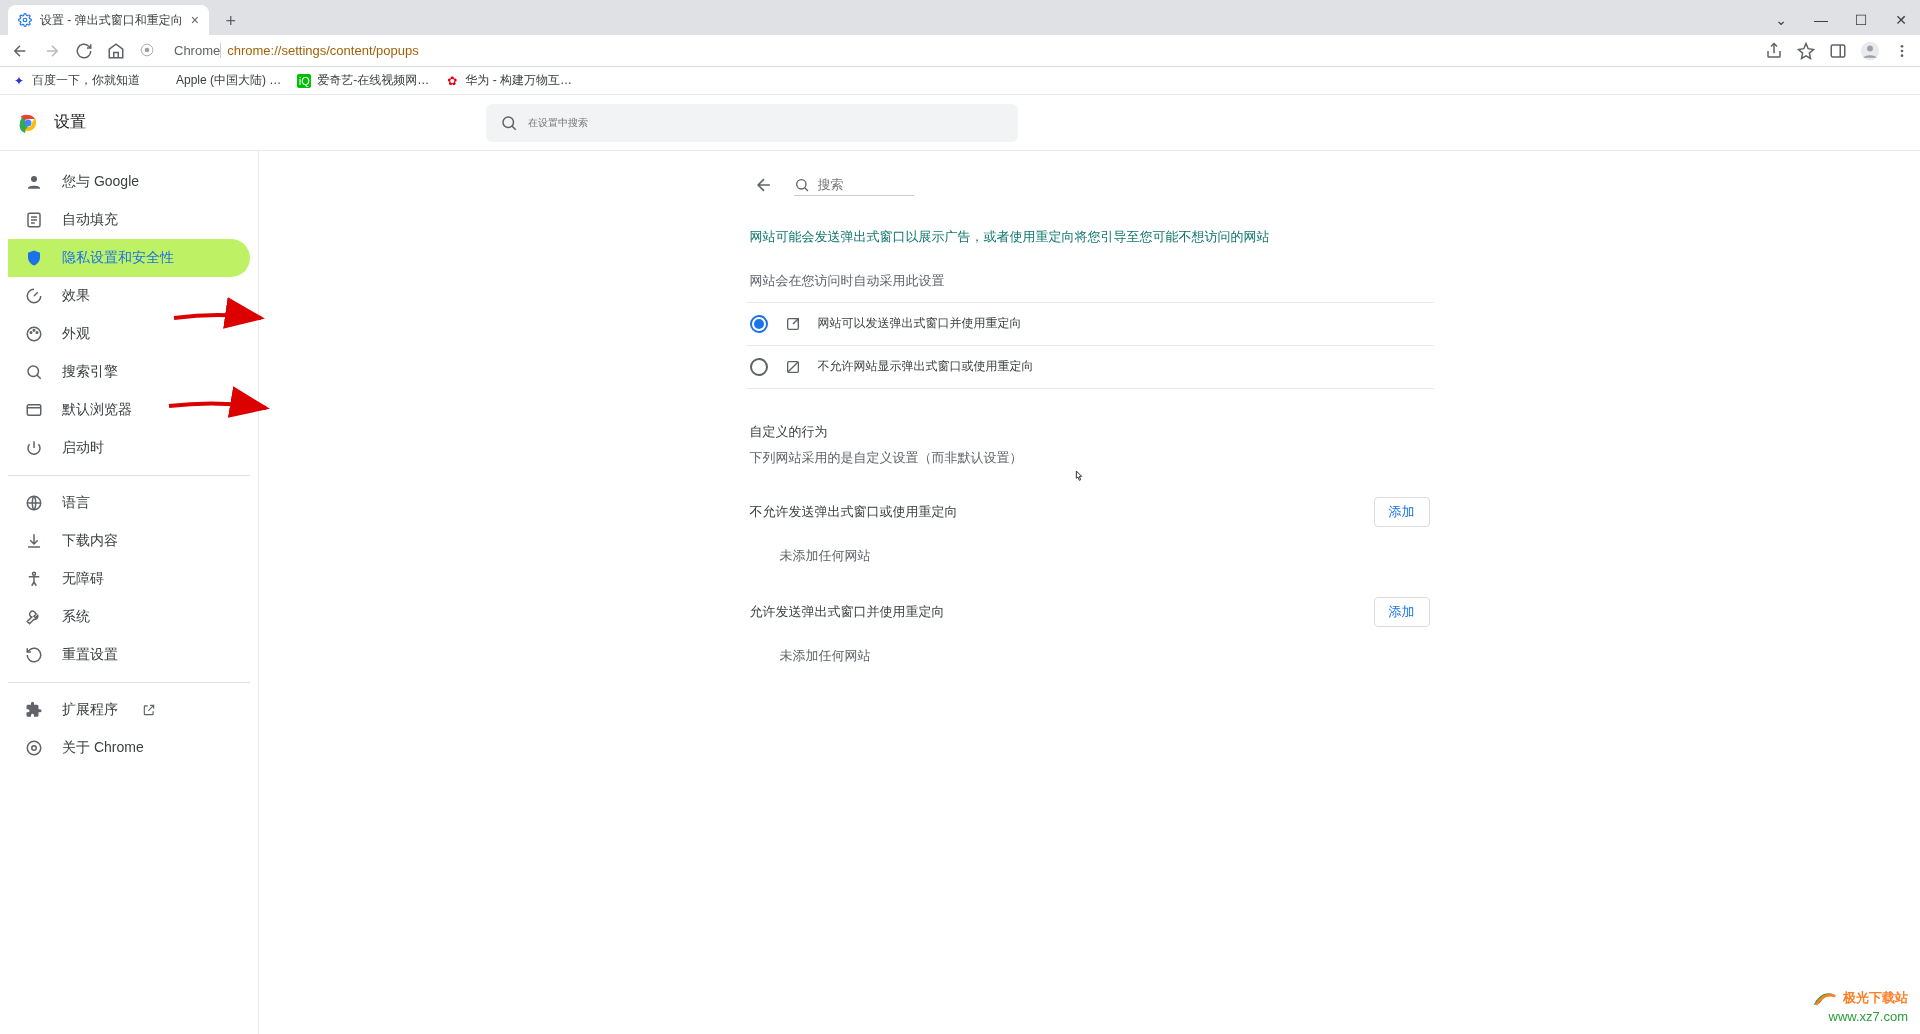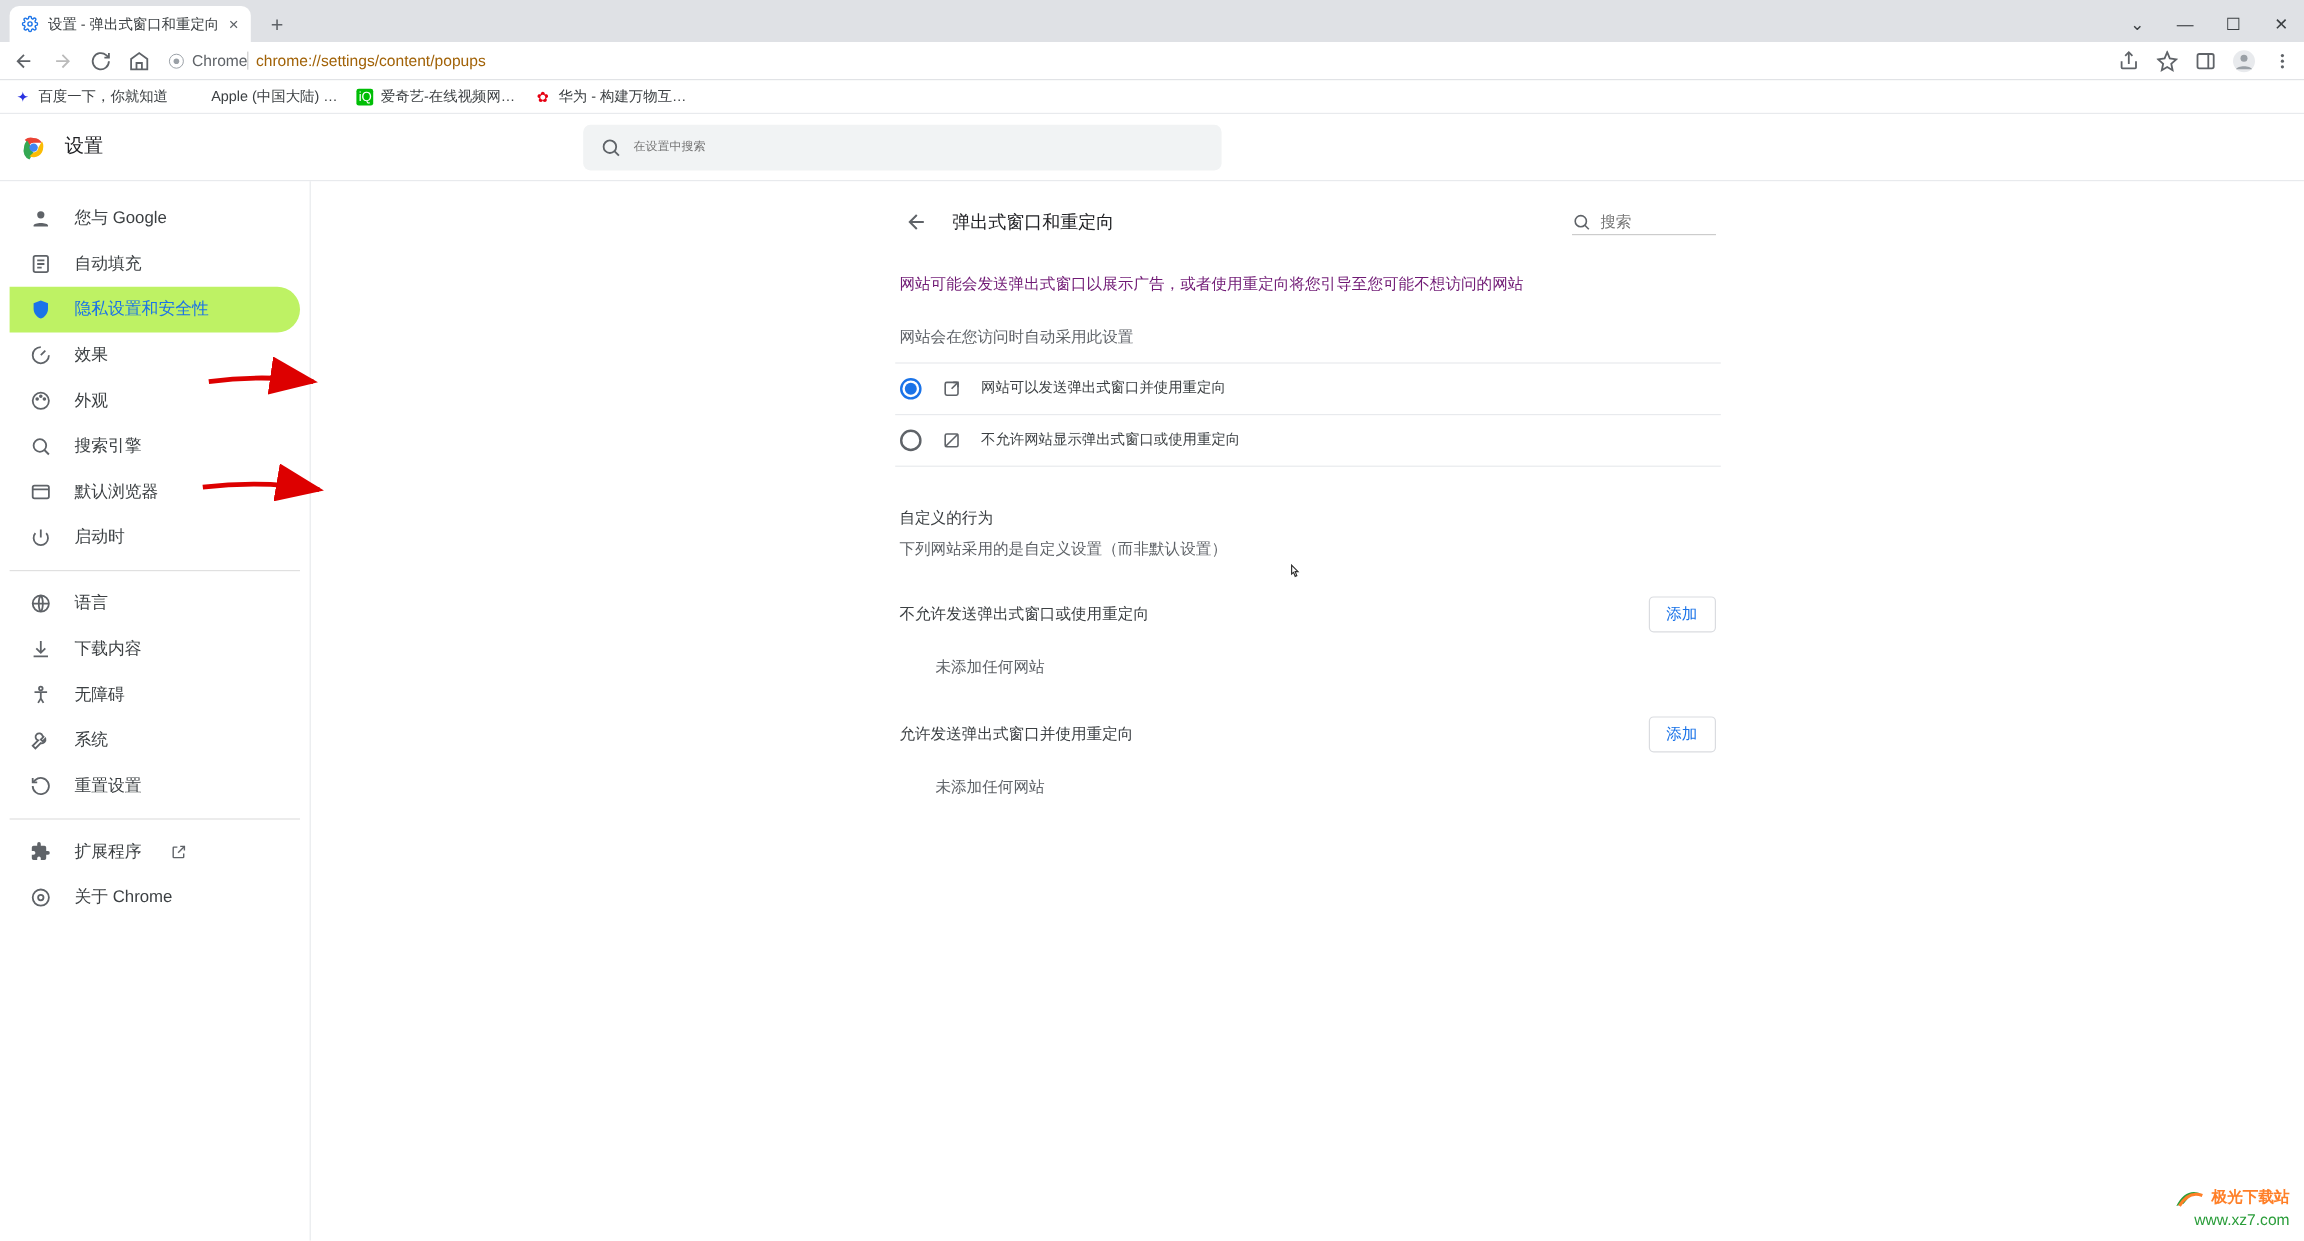--- a/index.html
+++ b/index.html
@@ -12,21 +12,21 @@
 .tab .close { margin-left: auto; color: #5f6368; font-size: 14px; cursor: pointer; }
 .new-tab { width: 28px; height: 28px; display:flex; align-items:center; justify-content:center; color:#5f6368; font-size:18px; margin-left:8px; }
 .window-controls { margin-left:auto; display:flex; gap:2px; }
 .window-controls .wc { width: 38px; height: 30px; display:flex; align-items:center; justify-content:center; font-size:14px; color:#3c4043; }
 
 
 .toolbar { height: 32px; background:#fff; border-bottom:1px solid #dadce0; display:flex; align-items:center; padding:0 8px; gap:8px; }
 .nav-btn { width:24px; height:24px; display:flex; align-items:center; justify-content:center; color:#5f6368; }
 .nav-btn.disabled { color:#bbb; }
 .url-box { flex:0 0 auto; display:flex; align-items:center; gap:6px; font-size:13px; color:#5f6368; margin-left:4px;}
-.url-chip { display:flex; align-items:flex-end; gap:6px; border-right:1px solid #ccc; }
+.url-chip { display:flex; align-items:flex-start; gap:20px; border-right:1px solid #ccc; }
 .url-text { color:#a16207; }
 .right-icons { margin-left:auto; display:flex; gap:12px; align-items:center;}
 .ricon { width:20px; height:20px; color:#5f6368; display:flex;align-items:center;justify-content:center;}
 
 
 .bookmarks { height: 28px; background:#fff; border-bottom:1px solid #e8eaed; display:flex; align-items:center; padding:0 12px; gap:16px; font-size:12px; color:#3c4043;}
 .bm { display:flex; align-items:center; gap:6px; }
 .bm .ico { width:14px; height:14px; display:flex;align-items:center;justify-content:center;}
 
 
@@ -48,21 +48,21 @@
 
 .content-wrap { flex:1; display:flex; justify-content:center; border-left:1px solid #e8eaed; position:relative;}
 .content { width: 688px; padding-top:12px; }
 .content-header { display:flex; align-items:center; padding:8px 4px 16px; gap:16px;}
 .back-btn { width:28px; height:28px; display:flex;align-items:center;justify-content:center; color:#5f6368; border-radius:50%;}
 .content-title { font-size:15px; color:#202124; flex:1;}
 .content-search { display:flex; align-items:center; gap:8px; border-bottom:1px solid #ccc; padding:2px 4px 2px 0; width:120px;}
 .content-search input { border:none; outline:none; font-size:13px; width:90px;}
 .content-search .sicon { color:#5f6368; font-size:16px;}
 
-.desc { font-size:13px; color:#701a75; padding: 12px 4px 20px; line-height:1.6;}
+.desc { font-size:13px; color:#0f766e; padding: 12px 4px 20px; line-height:1.6;}
 .section-title { font-size:13px; color:#3c4043; font-weight:500; padding:10px 4px 4px;}
 .section-sub { font-size:13px; color:#5f6368; padding:4px 4px 12px;}
 
 .radio-row { display:flex; align-items:center; gap:16px; padding:12px 4px; border-top:1px solid #e8eaed; font-size:12px; color:#3c4043;}
 .radio-row:first-of-type { border-top:1px solid #e8eaed;}
 .radio { width:18px; height:18px; border:2px solid #5f6368; border-radius:50%; display:flex;align-items:center;justify-content:center;}
 .radio.checked { border-color:#1a73e8;}
 .radio.checked::after { content:""; width:10px; height:10px; background:#1a73e8; border-radius:50%;}
 .row-icon { width:18px; height:18px; color:#5f6368; display:flex;align-items:center;justify-content:center;}
 
@@ -388,21 +388,20 @@
         </svg>
     </div>
 
     <div class="content">
       <div class="content-header">
         <div class="back-btn">
           <svg width="20" height="20" viewBox="0 0 24 24" fill="none" stroke="#5f6368" stroke-width="2">
               <path d="M19 12H5M12 19l-7-7 7-7"></path>
             </svg>
         </div>
-        <div class="content-title">弹出式窗口和重定向</div>
         <div class="content-search">
           <span class="sicon">
               <svg width="16" height="16" viewBox="0 0 24 24" fill="none" stroke="#5f6368" stroke-width="2">
                 <circle cx="11" cy="11" r="7"></circle>
                 <line x1="21" y1="21" x2="16" y2="16"></line>
               </svg>
             </span>
           <input placeholder="搜索" style="">
         </div>
       </div>

